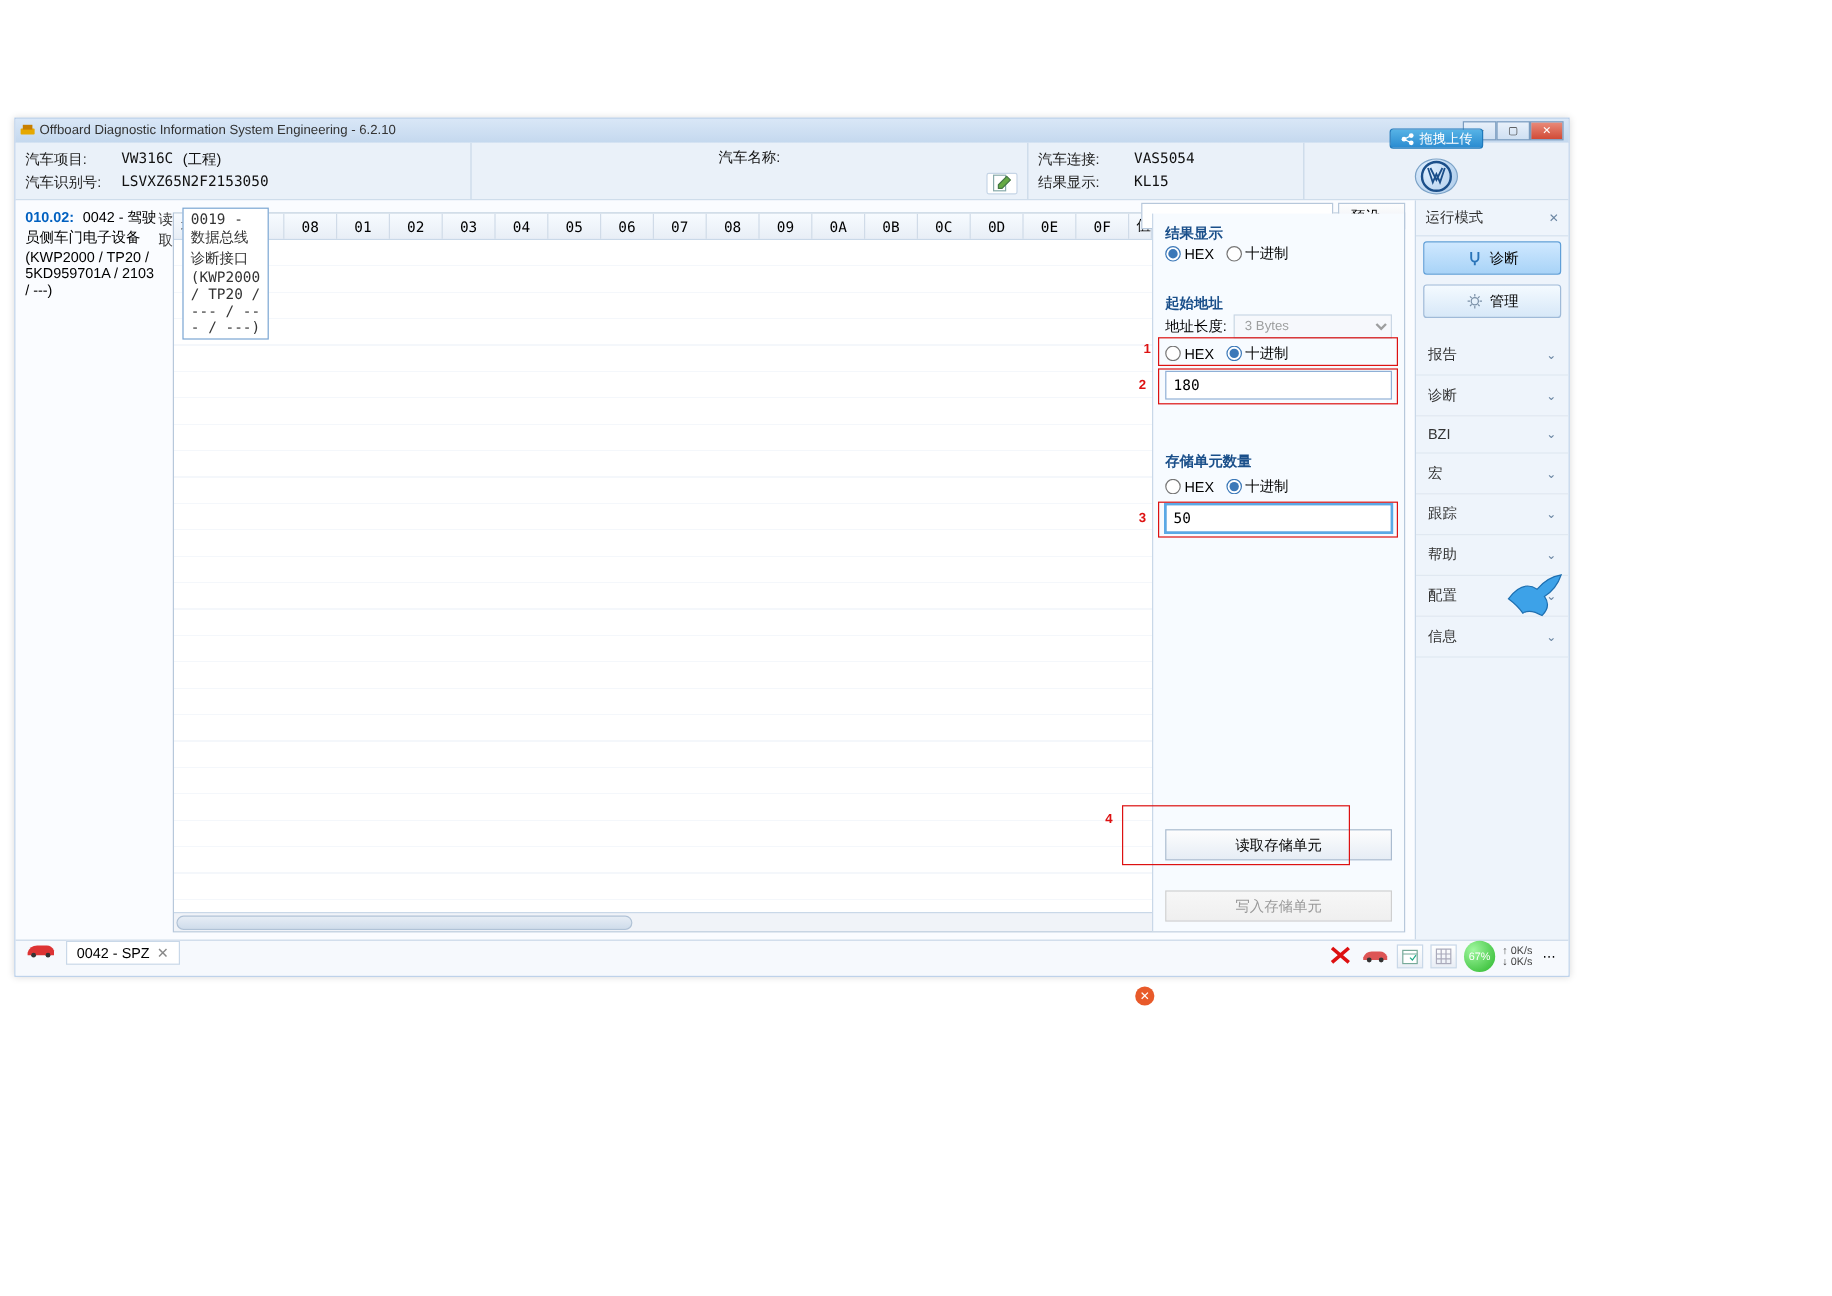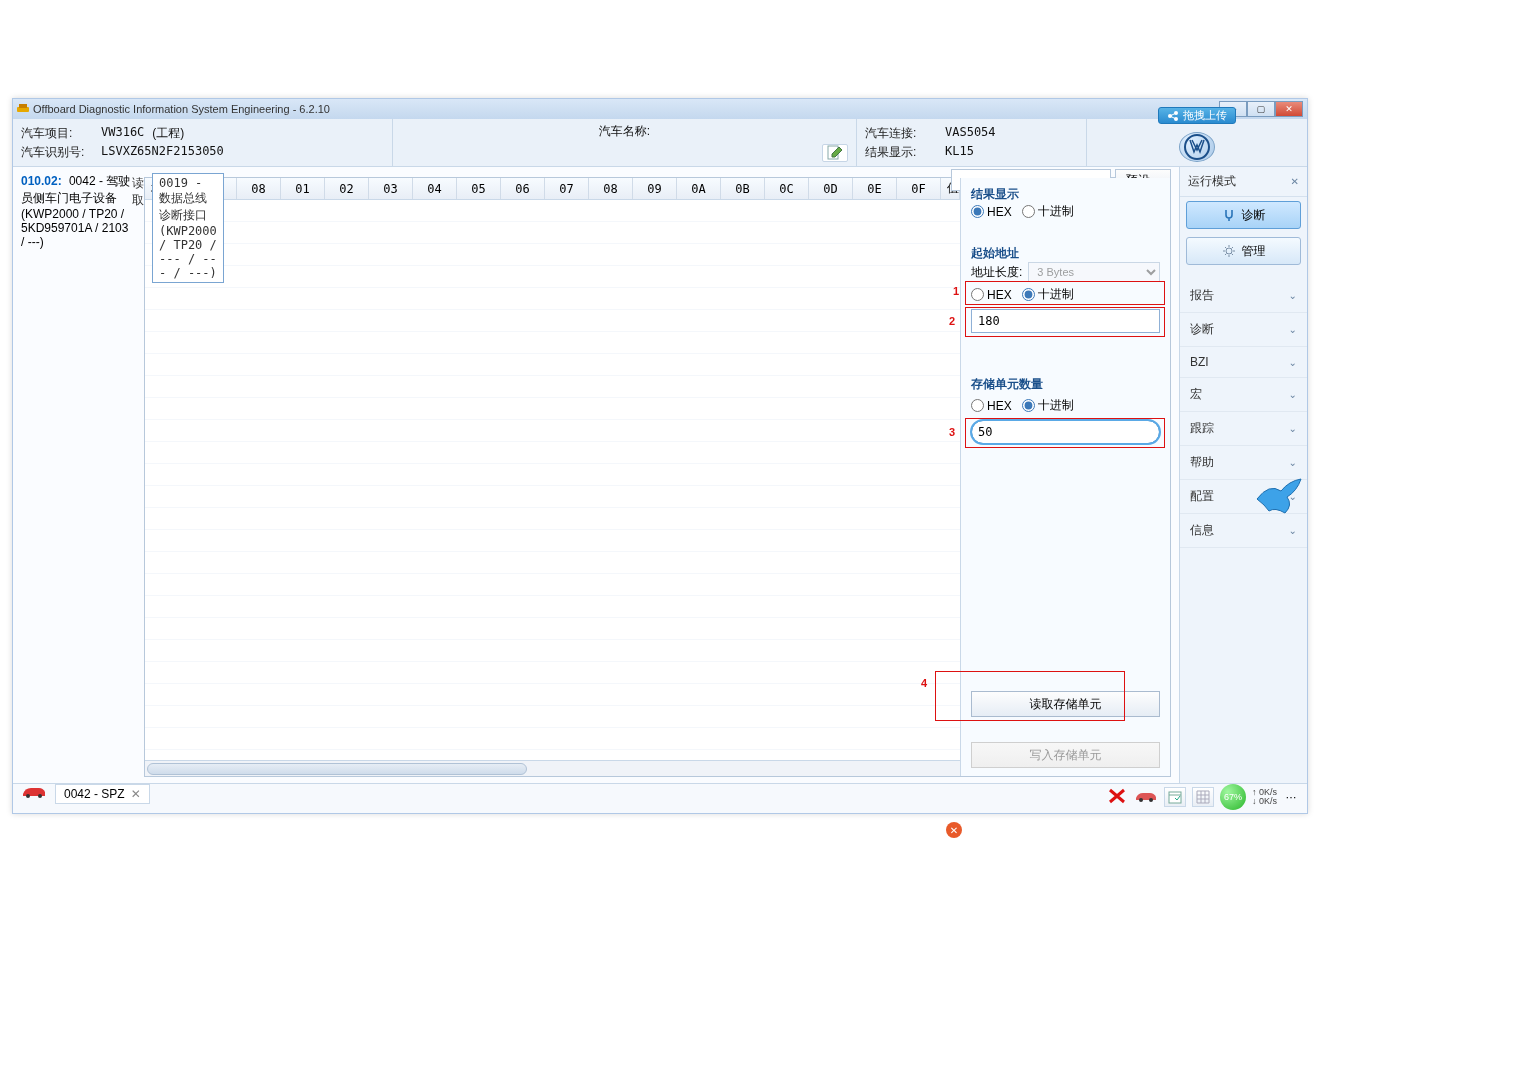--- a/index.html
+++ b/index.html
@@ -241,21 +241,21 @@
             <div class="radio-row" style="margin-top:4px;">
               <label class="radio">
                   <input type="radio" name="cntfmt" style="">
                   <span>HEX</span>
                 </label>
               <label class="radio">
                   <input type="radio" name="cntfmt" checked="" style="">
                   <span>十进制</span>
                 </label>
             </div>
-            <input class="txt focus" style="margin-top: 6px; border-radius: 12px;" value="50">
+            <input class="txt focus" style="margin-top: 6px;" value="50">
             <div class="anno" style="left:-6px;top:42px;width:200px;height:30px;"></div>
             <div class="anno-num" style="left:-22px;top:50px;">3</div>
           </div>
 
           <div style="flex:1"></div>
           <div style="position:relative;">
             <button class="btn">读取存储单元</button>
             <div class="anno" style="left:-36px;top:-20px;width:190px;height:50px;"></div>
             <div class="anno-num" style="left:-50px;top:-14px;">4</div>
           </div>

